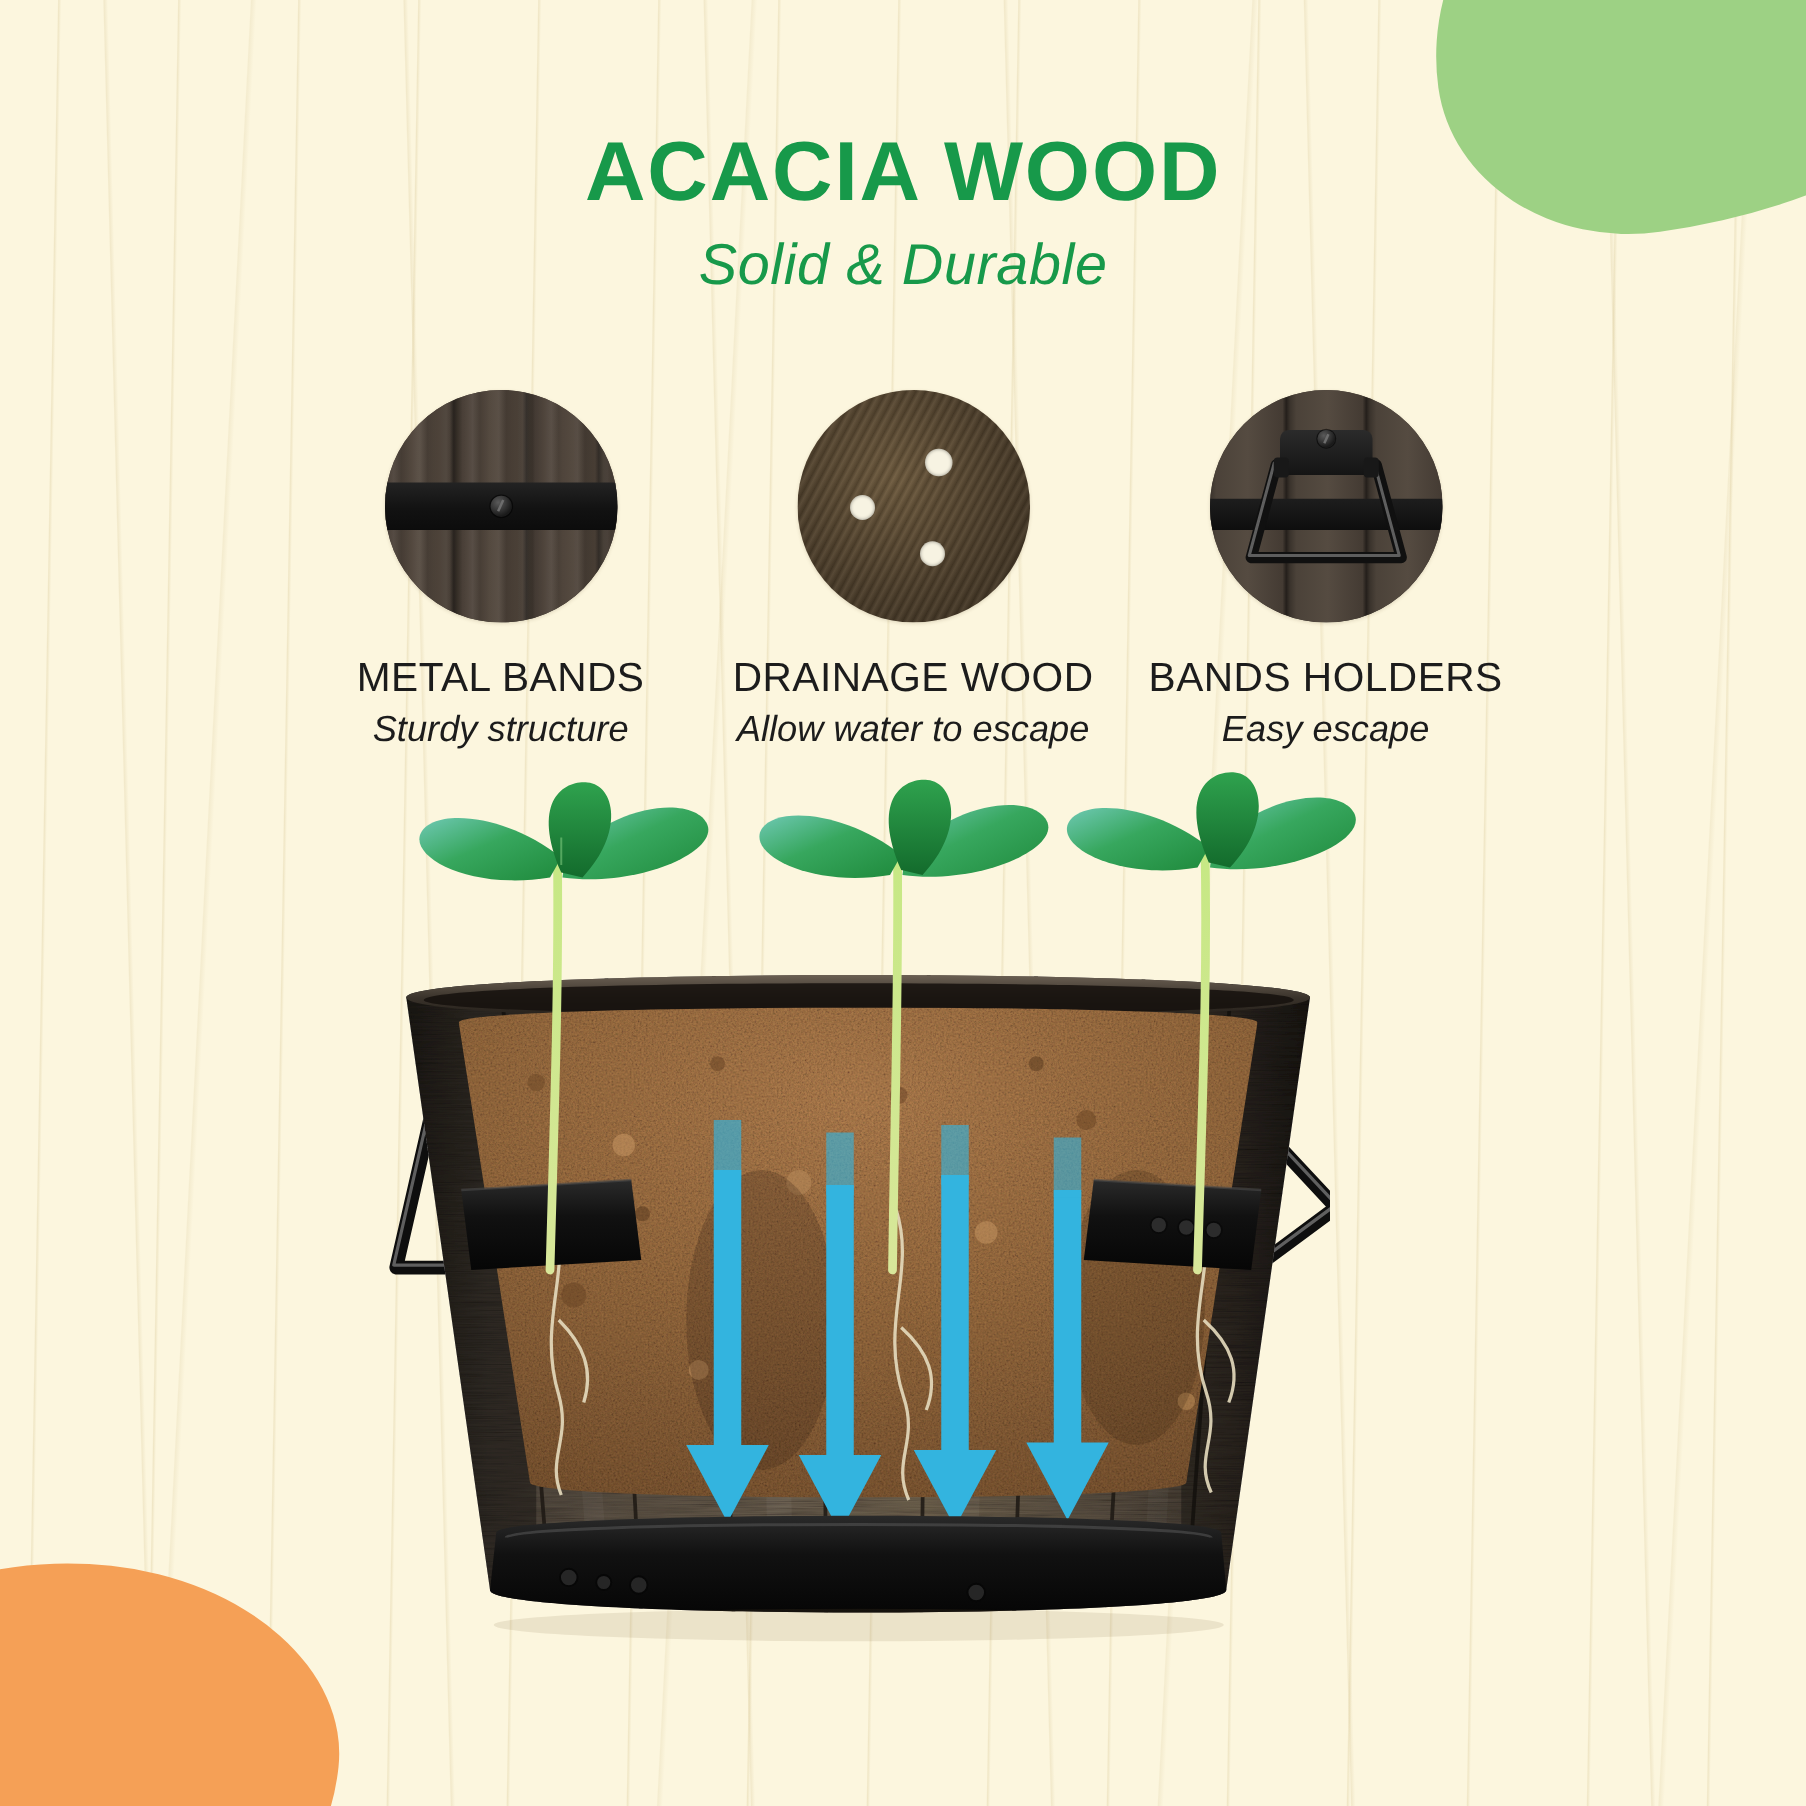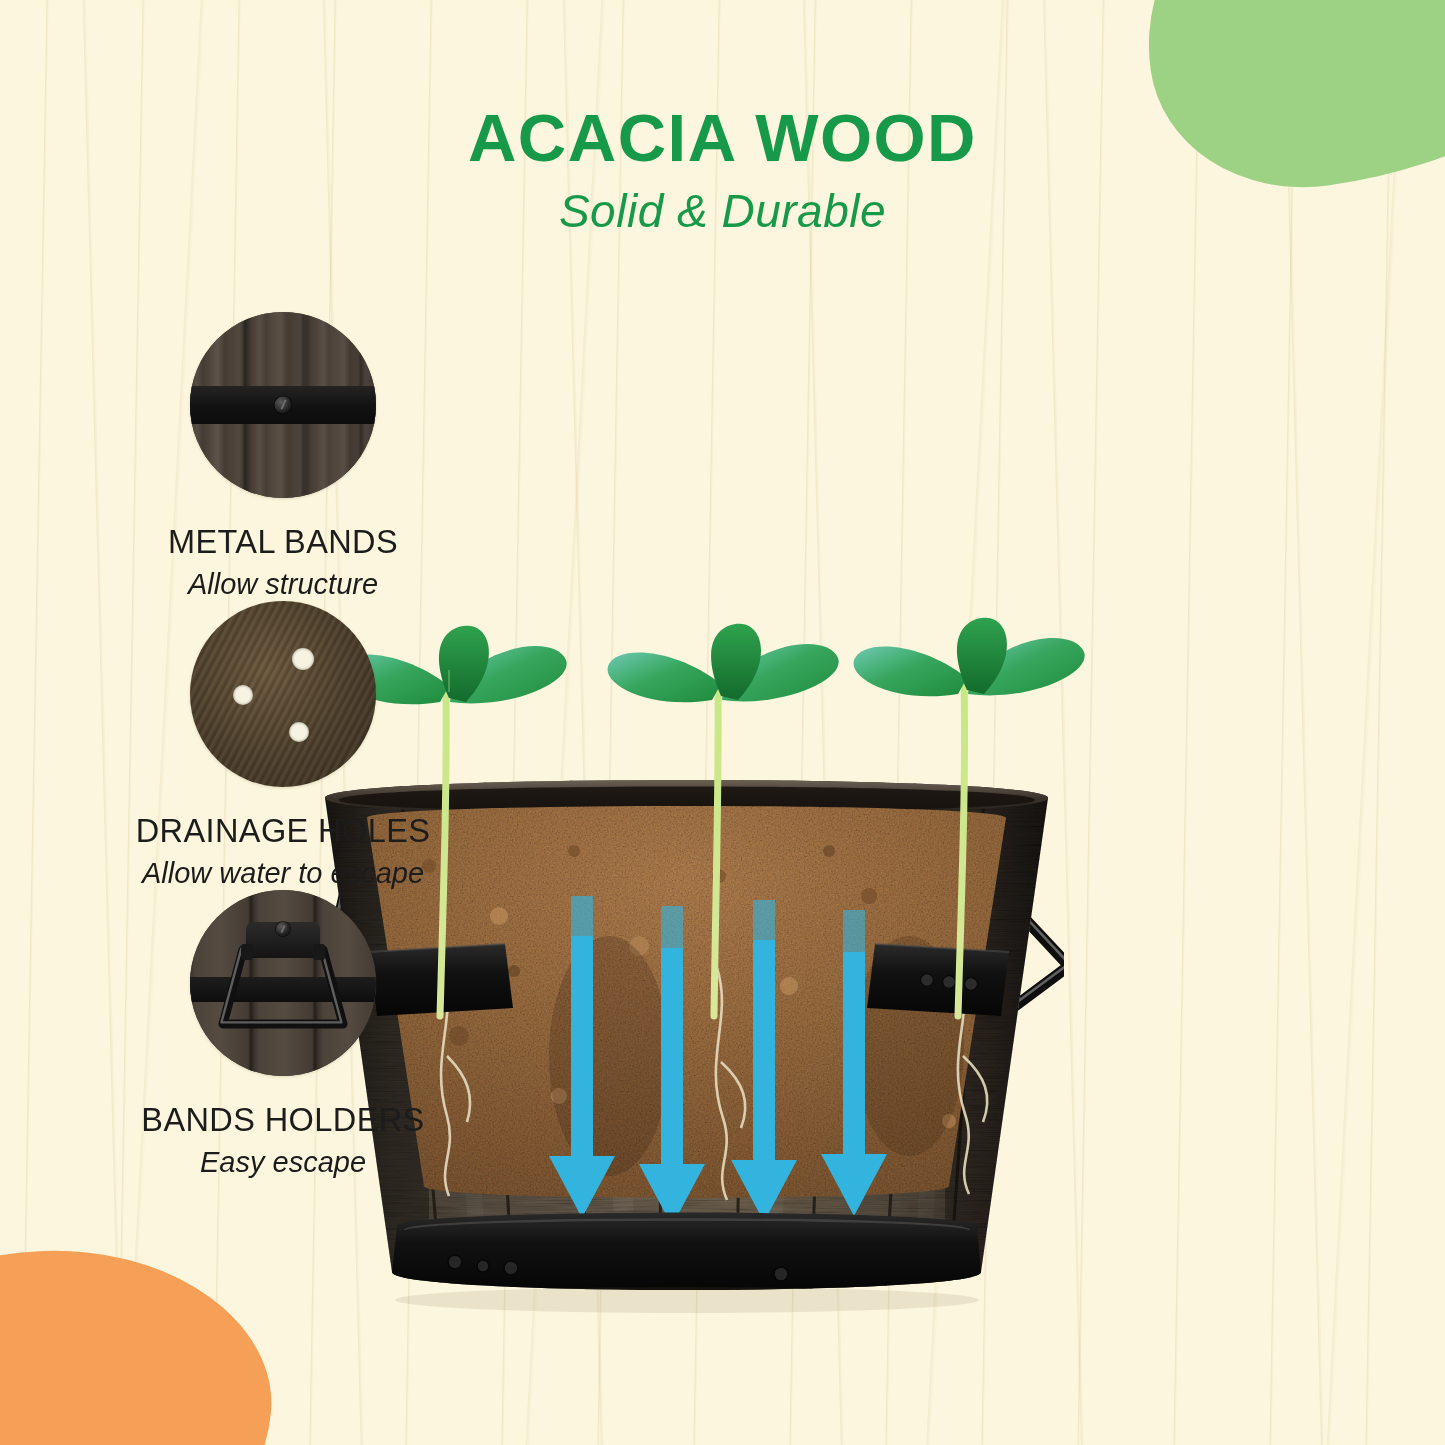--- a/index.html
+++ b/index.html
@@ -80,22 +80,21 @@
     line-height:1.05;
     margin-top:16px;
     letter-spacing:.5px;
   }
 
   
   .features{
     position:absolute; z-index:6;
     top:312px; left:118px; right:102px;
     display:flex;
-    justify-content:flex-end;
-    flex-direction:column;
+    justify-content:center;
   }
   .feature{
     width:330px;
     display:flex;
     flex-direction:column;
     align-items:center;
   }
   .circle{
     width:186px; height:186px;
     border-radius:50%;
@@ -229,31 +228,31 @@
 
   <div class="features">
 
     <div class="feature">
       <div class="circle">
         <div class="c-wood-slats"></div>
         <div class="band-h"></div>
         <div class="screw" style="left:50%;top:50%;transform:translate(-50%,-50%)"></div>
       </div>
       <div class="f-name">METAL BANDS</div>
-      <div class="f-desc">Allow structure</div>
+      <div class="f-desc">Sturdy structure</div>
     </div>
 
     <div class="feature">
       <div class="circle">
         <div class="c-wood-base"></div>
         <div class="hole" style="width:22px;height:22px;left:55%;top:25%"></div>
         <div class="hole" style="width:20px;height:20px;left:23%;top:45%"></div>
         <div class="hole" style="width:20px;height:20px;left:53%;top:65%"></div>
       </div>
-      <div class="f-name">DRAINAGE HOLES</div>
+      <div class="f-name">DRAINAGE WOOD</div>
       <div class="f-desc">Allow water to escape</div>
     </div>
 
     <div class="feature">
       <div class="circle">
         <div class="c-wood-vert"></div>
         <div class="band-h2"></div>
         <div class="mount-plate"></div>
         <div class="screw" style="left:50%;top:21%;transform:translate(-50%,-50%);width:14px;height:14px"></div>
         <svg class="handle-wire" viewBox="0 0 132 92">

